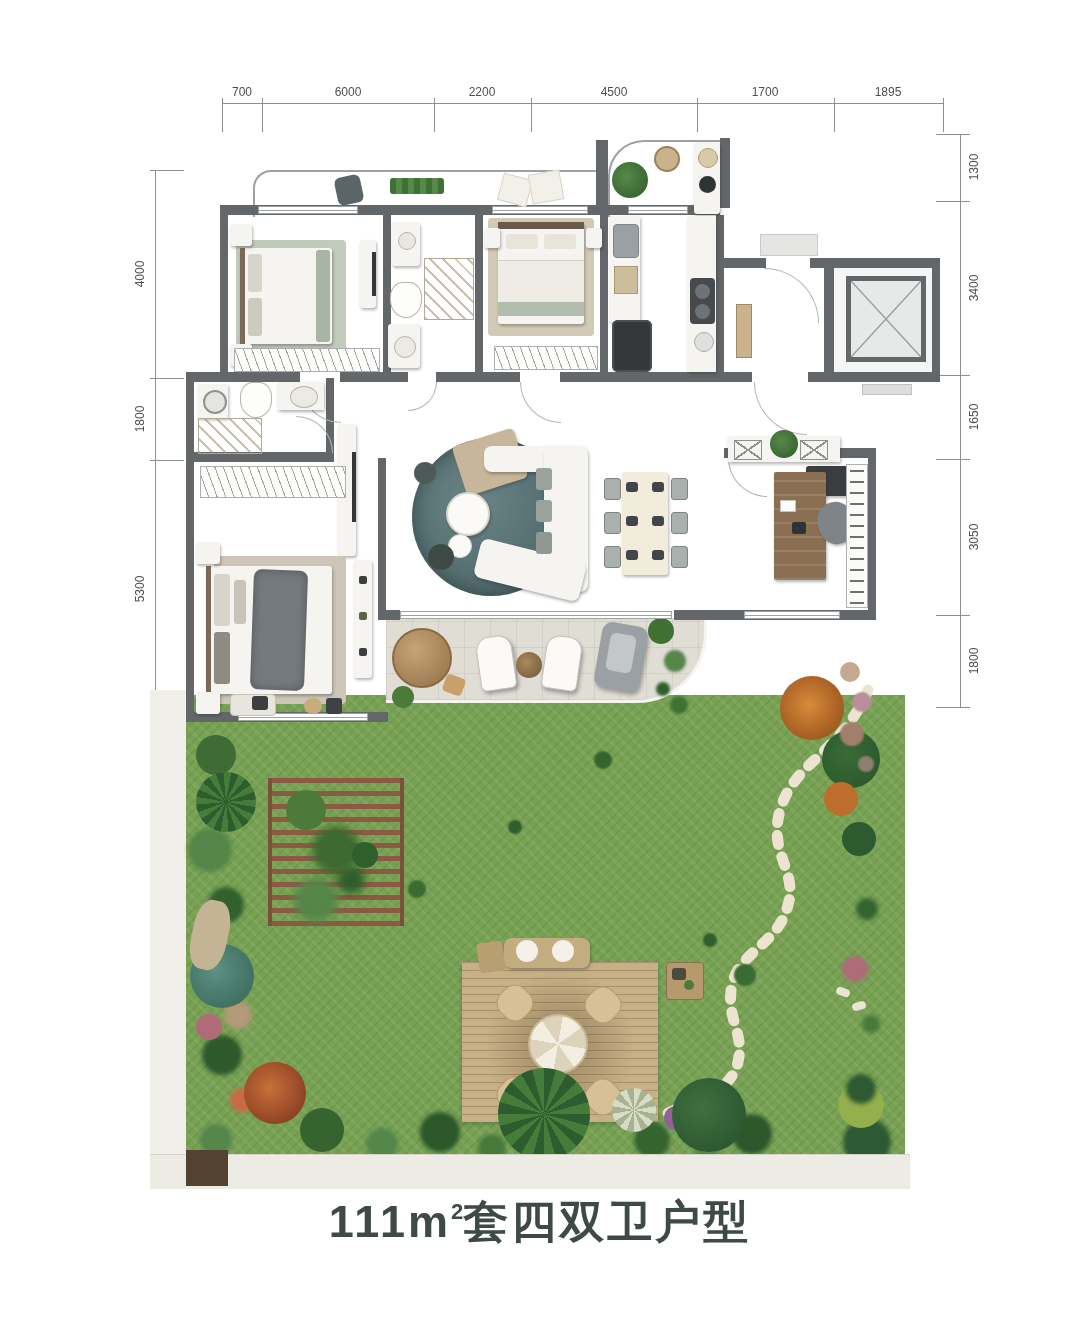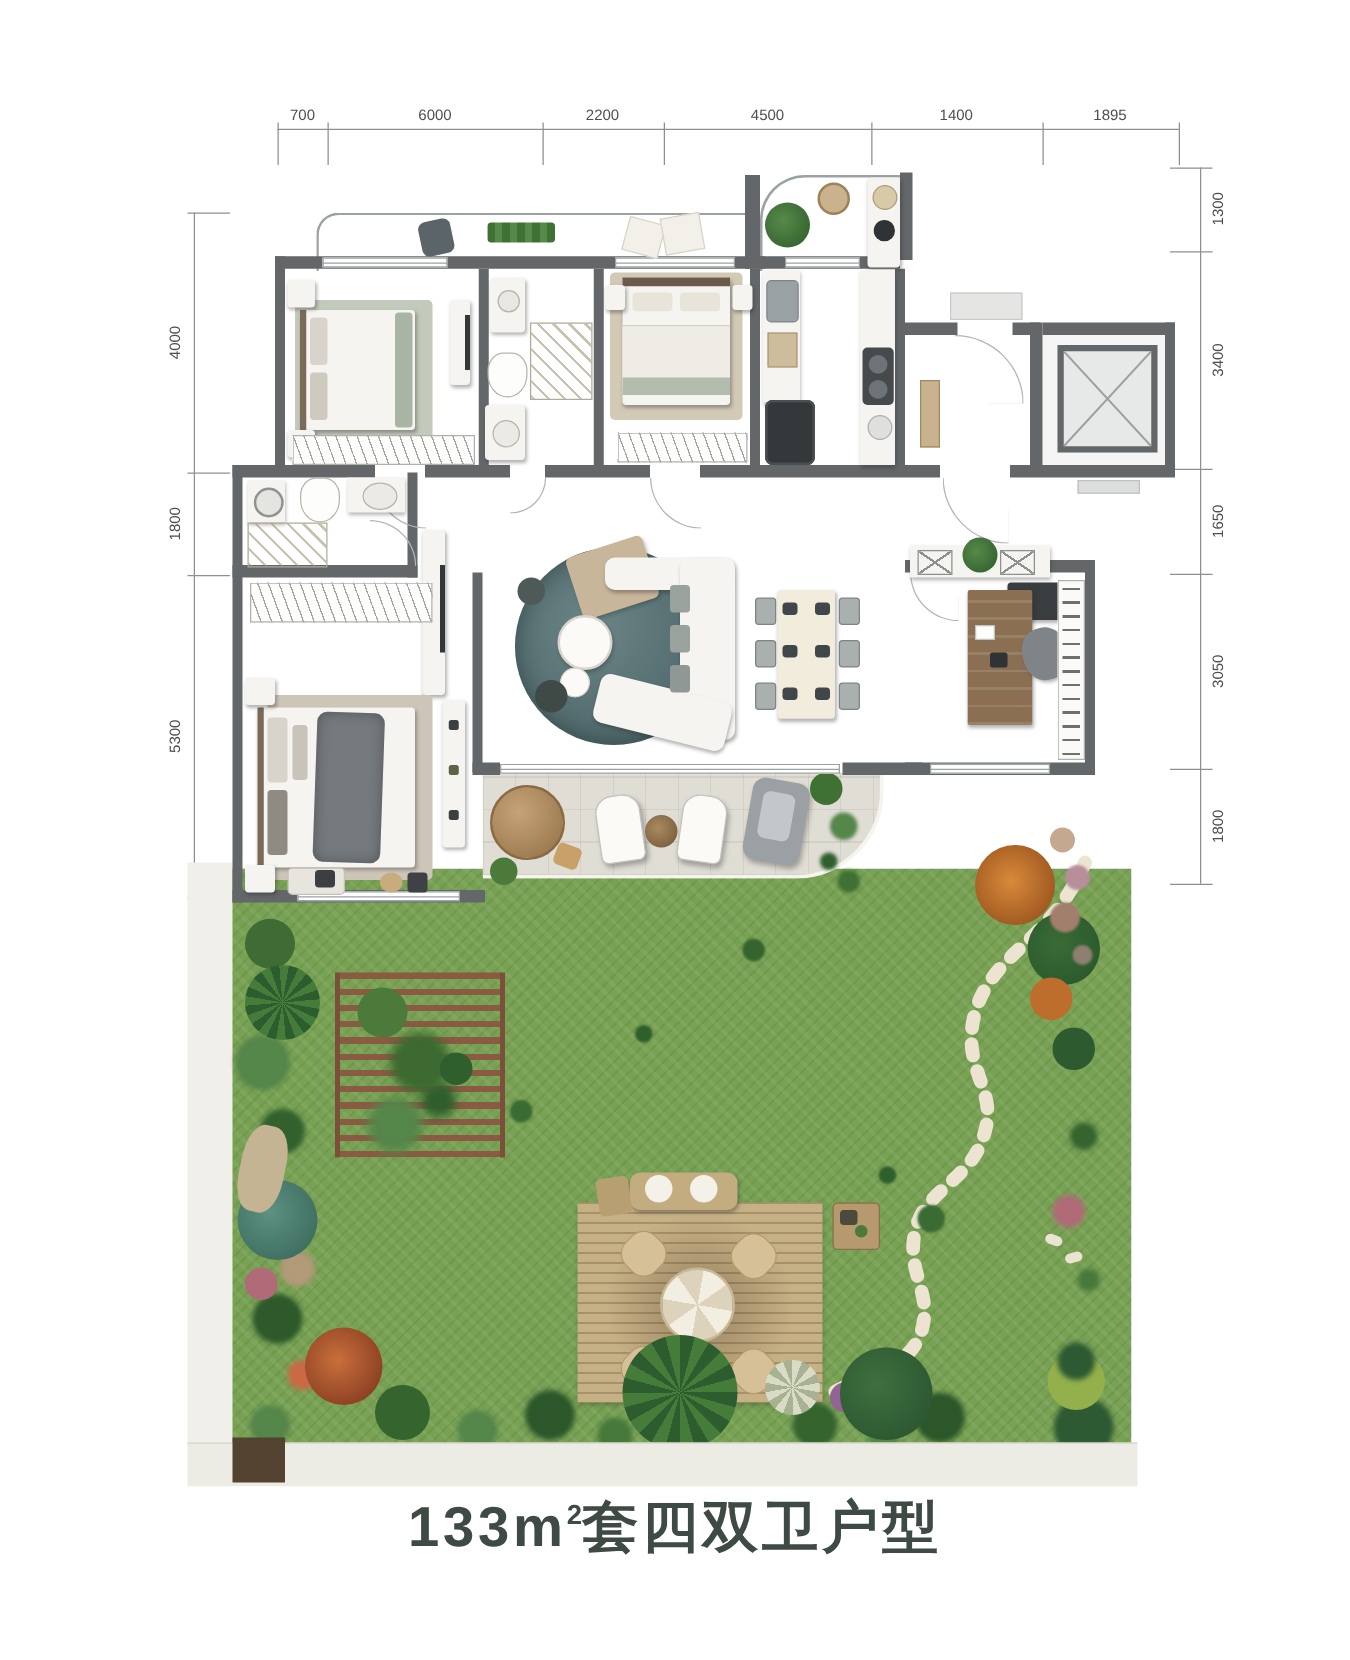--- a/index.html
+++ b/index.html
@@ -34,21 +34,21 @@
   <div class="dimline" style="left:262px;top:98px;width:1px;height:34px;"></div>
   <div class="dimline" style="left:434px;top:98px;width:1px;height:34px;"></div>
   <div class="dimline" style="left:531px;top:98px;width:1px;height:34px;"></div>
   <div class="dimline" style="left:697px;top:98px;width:1px;height:34px;"></div>
   <div class="dimline" style="left:834px;top:98px;width:1px;height:34px;"></div>
   <div class="dimline" style="left:943px;top:98px;width:1px;height:34px;"></div>
   <div class="dimlab" style="left:220px;top:85px;">700</div>
   <div class="dimlab" style="left:326px;top:85px;">6000</div>
   <div class="dimlab" style="left:460px;top:85px;">2200</div>
   <div class="dimlab" style="left:592px;top:85px;">4500</div>
-  <div class="dimlab" style="left:743px;top:85px;">1400</div>
+  <div class="dimlab" style="left:743px;top:85px;">1700</div>
   <div class="dimlab" style="left:866px;top:85px;">1895</div>
 
   <div class="dimline" style="left:155px;top:170px;width:1px;height:548px;"></div>
   <div class="dimline" style="left:150px;top:170px;width:34px;height:1px;"></div>
   <div class="dimline" style="left:150px;top:378px;width:34px;height:1px;"></div>
   <div class="dimline" style="left:150px;top:460px;width:34px;height:1px;"></div>
   <div class="dimline" style="left:150px;top:718px;width:34px;height:1px;"></div>
   <div class="dimlab vlab" style="left:118px;top:267px;">4000</div>
   <div class="dimlab vlab" style="left:118px;top:412px;">1800</div>
   <div class="dimlab vlab" style="left:118px;top:582px;">5300</div>
@@ -309,16 +309,16 @@
   <div class="furn" style="left:354px;top:560px;width:18px;height:118px;"></div>
   <div class="a" style="left:359px;top:576px;width:8px;height:8px;background:#3c3f41;border-radius:2px;"></div>
   <div class="a" style="left:359px;top:612px;width:8px;height:8px;background:#5d6346;border-radius:2px;"></div>
   <div class="a" style="left:359px;top:648px;width:8px;height:8px;background:#3c3f41;border-radius:2px;"></div>
   <div class="a" style="left:230px;top:694px;width:44px;height:20px;background:#e8e5de;border:1px solid #c6c2b8;border-radius:4px;"></div>
   <div class="a" style="left:252px;top:696px;width:16px;height:14px;background:#3c3f41;border-radius:3px;"></div>
   <div class="a circ" style="left:304px;top:698px;width:18px;height:16px;background:#c9ac7e;"></div>
   <div class="a" style="left:326px;top:698px;width:16px;height:16px;background:#3f4244;border-radius:3px;"></div>
 
   <div class="title">
-    <span>133m</span><sup>2</sup><span>套四双卫户型</span>
+    <span>111m</span><sup>2</sup><span>套四双卫户型</span>
   </div>
 
 </div>
 
 </body></html>

